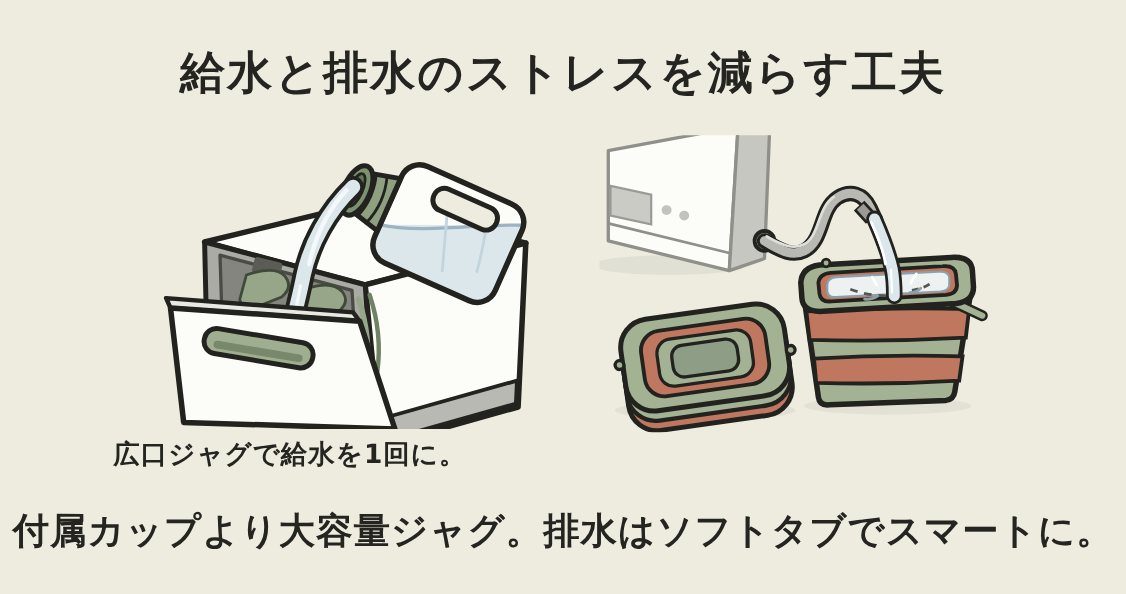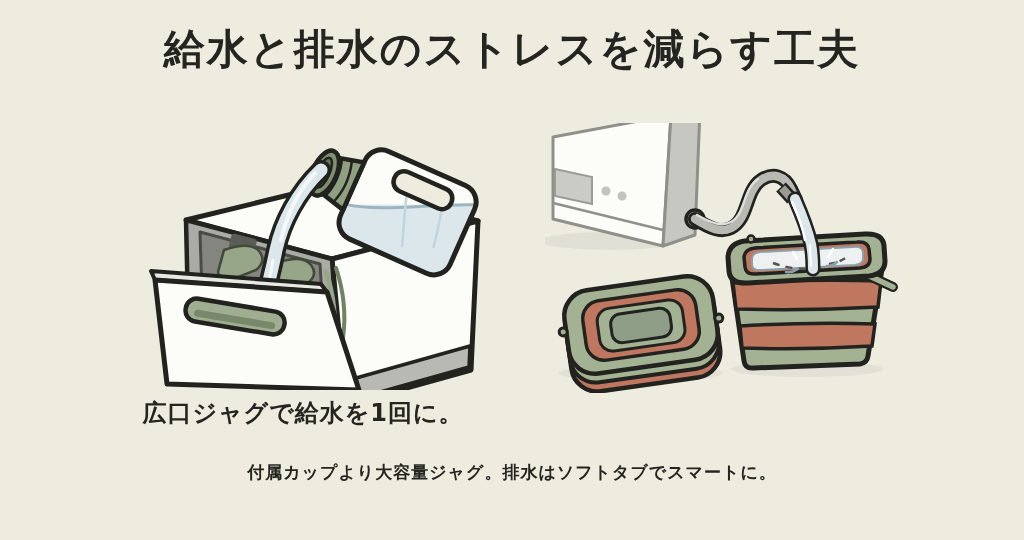--- a/index.html
+++ b/index.html
@@ -6,31 +6,31 @@
     --bg:#edecdf; --ink:#22221f; --text:#242421;
     --green:#a3b293; --green-mid:#97a589; --handle-green:#9fae90; --cap-green:#8fa081;
     --cap-rim:#7d9070; --terracotta:#bf775f; --water:#dce7ec; --water-line:#9db4c0;
     --white:#fcfcf9; --door-edge:#e9e9e3; --machine-gray:#c6c7c1; --frame-gray:#8f908a;
     --panel-gray:#aaaba4; --interior:#84857e; --interior-dark:#6b6c65;
     --hose:#b8b9b3; --base-gray:#b9b9b4; --shadow:#dcdbce; --water-surface:#edf1f1;
   }
   *{box-sizing:border-box;margin:0;padding:0}
   body{background:#888;font-family:"DejaVu Sans","Liberation Sans",sans-serif;}
   .canvas{position:relative;width:1024px;height:540px;background:var(--bg);overflow:hidden;margin:0 auto;}
-  .title{position:absolute;top:27px;left:0;width:100%;text-align:center;
+  .title{position:absolute;top:44px;left:0;width:100%;text-align:center;
     font-size:41px;line-height:1.1;font-weight:bold;color:var(--text);letter-spacing:2px;}
   figure{position:absolute;margin:0;}
   .fig-left{left:130px;top:110px;width:360px;height:280px;}
   .fig-right{left:545px;top:123px;width:410px;height:270px;}
   .caption{position:absolute;top:397px;font-size:24px;font-weight:bold;color:var(--text);
-    text-align:center;letter-spacing:1px;}
+    letter-spacing:1px;}
   .caption-left{left:103px;width:400px;}
   .caption-right{left:553px;width:404px;}
   .footer{position:absolute;top:461px;left:0;width:100%;text-align:center;
-    font-size:17px;font-weight:bold;color:var(--text);letter-spacing:1px;}
+    font-size:33px;font-weight:bold;color:var(--text);letter-spacing:1px;}
   svg{display:block;width:100%;height:100%;}
 </style>
 </head>
 <body>
 
 <div class="canvas">
 
   <h1 class="title">給水と排水のストレスを減らす工夫</h1>
 
   <figure class="fig-left">

